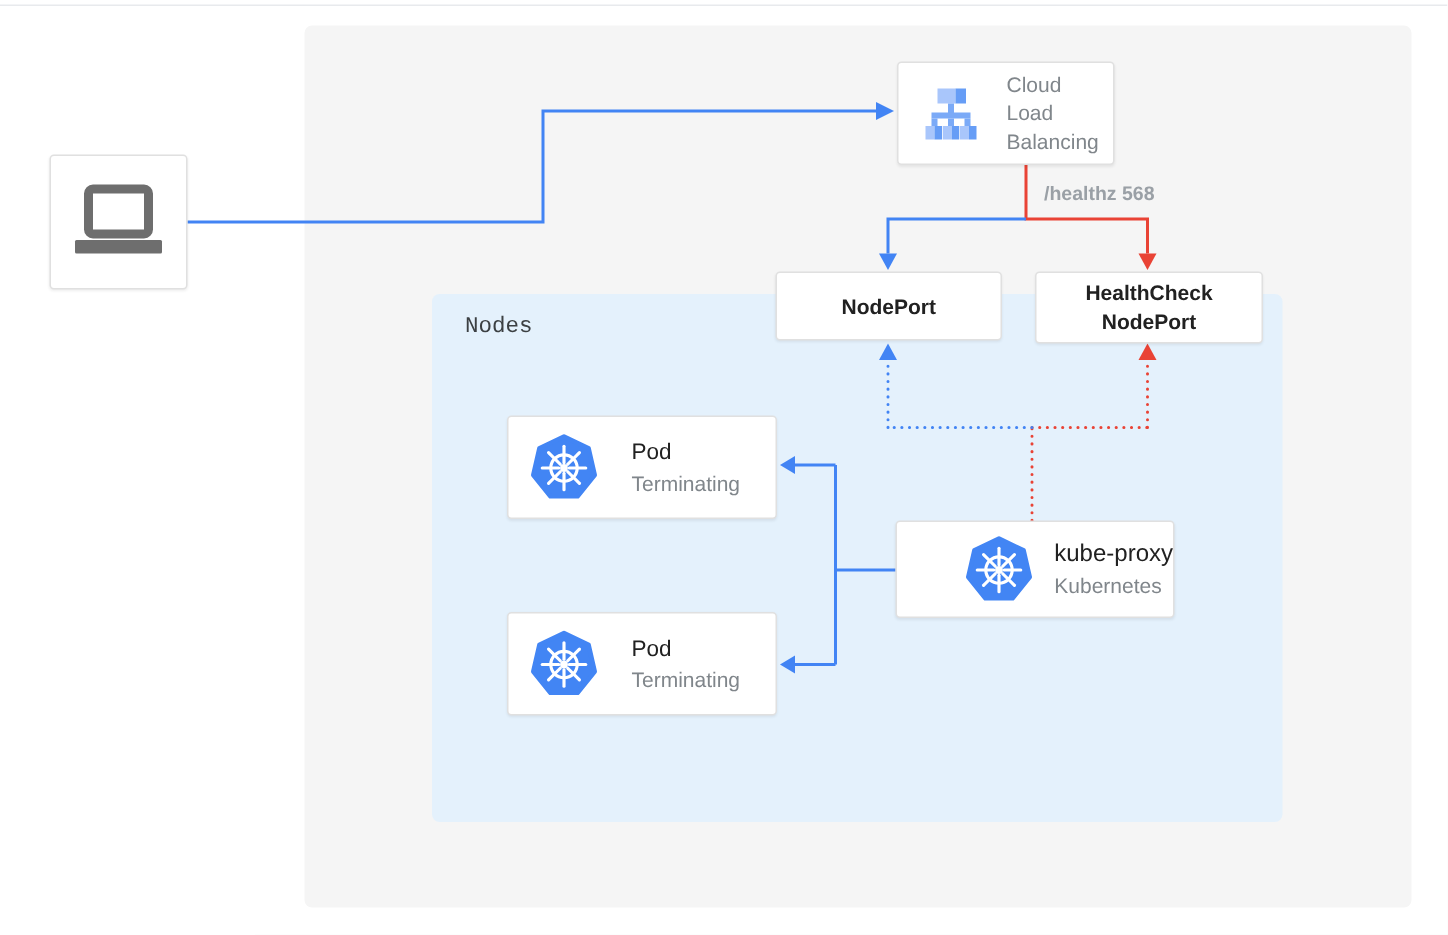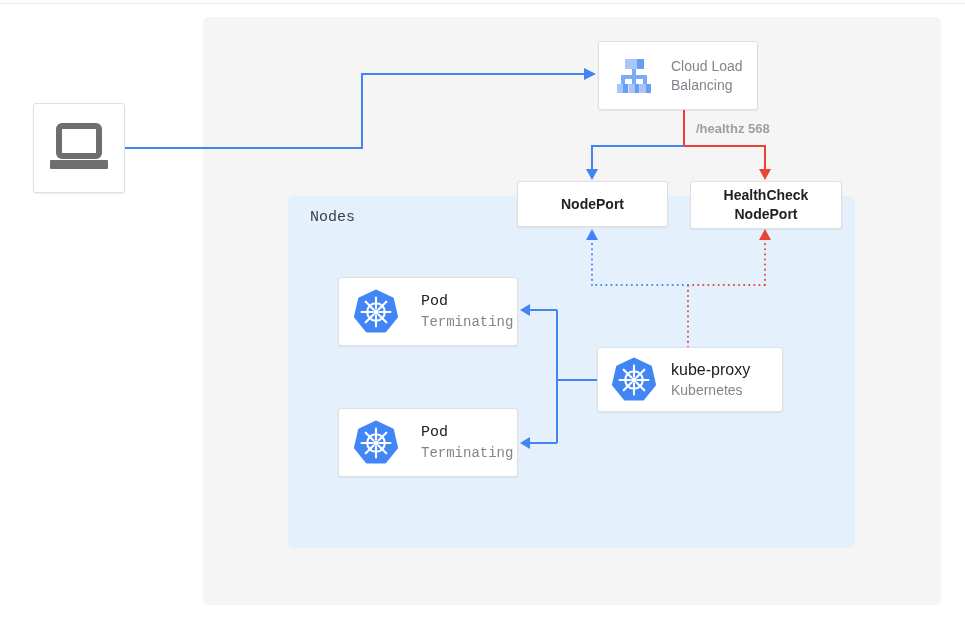--- a/index.html
+++ b/index.html
@@ -21,38 +21,38 @@
   .ah.b { fill:var(--blue); stroke:none; }
   .ah.r { fill:var(--red); stroke:none; }
 
   .card { position:absolute; background:#fff; border:1px solid var(--card_border);
           border-radius:3px; box-shadow:0 1px 2px rgba(0,0,0,0.07); z-index:4; }
   .entity { display:flex; align-items:center; }
 
   .client-card { left:33px; top:103px; width:92px; height:90px;
                  display:flex; align-items:center; justify-content:center; }
 
-  .clb-card { left:598px; top:41px; width:160px; height:69px; }
+  .clb-card { left:598px; top:41px; width:145px; height:69px; }
   .clb-card .icon { margin-left:15px; flex:none; }
   .clb-label { margin-left:17px; width:90px; font-size:14px; line-height:19px; color:var(--gray_text); }
 
   .healthz { position:absolute; left:696px; top:121px; z-index:4;
              font-size:13px; font-weight:bold; color:var(--healthz_gray); }
 
   .nodeport-card { left:517px; top:181px; width:151px; height:46px;
                    display:flex; align-items:center; justify-content:center; }
   .hc-card { left:690px; top:181px; width:152px; height:48px;
              display:flex; align-items:center; justify-content:center; text-align:center; }
   .port-label { font-size:14px; font-weight:bold; color:var(--ink); line-height:19px; width:120px; }
 
   .pod1 { left:338px; top:277px; width:180px; height:69px; }
   .pod2 { left:338px; top:408px; width:180px; height:69px; }
   .pod-card .icon { margin-left:14px; flex:none; }
-  .pod-text { margin-left:22px;font-family:Liberation Mono, monospace; }
-  .kp-card { left:597px; top:347px; width:186px; height:65px; }
+  .pod-text { margin-left:22px; }
+  .kp-card { left:597px; top:347px; width:186px; height:65px;justify-content:flex-end; }
   .kp-card .icon { margin-left:13px; flex:none; }
   .kp-text { margin-left:14px; }
   .t-title { font-size:15px; color:var(--ink); line-height:21px; }
   .t-sub { font-size:14px; color:var(--gray_text); line-height:20px; }
   .kp-text .t-title { font-size:16px; }
 </style>
 </head>
 <body>
 
 <div class="stage">

